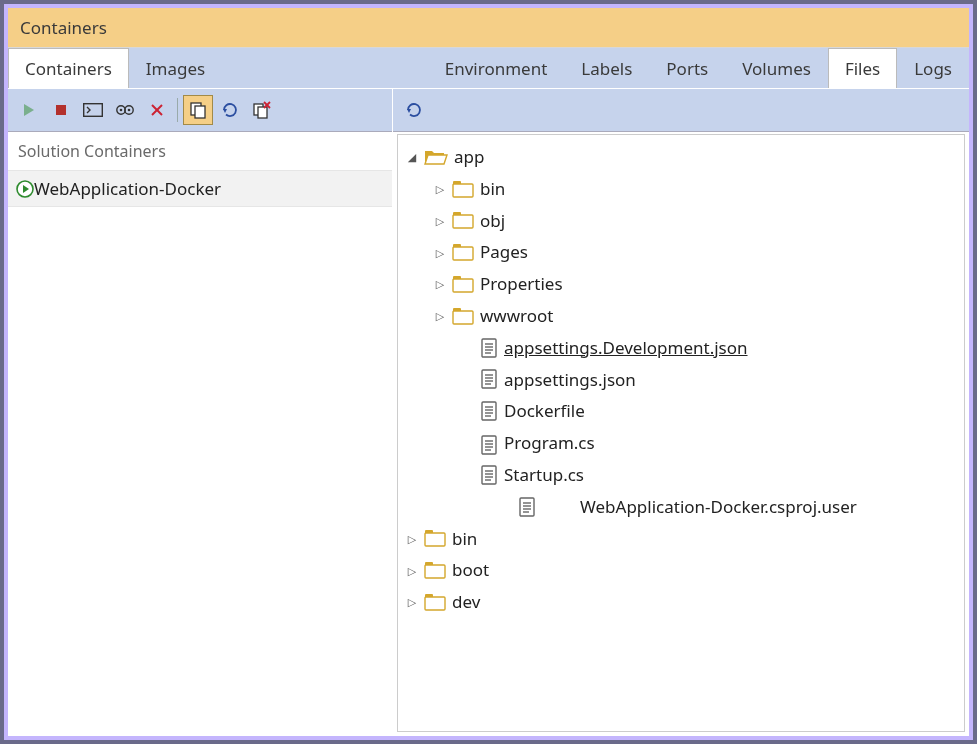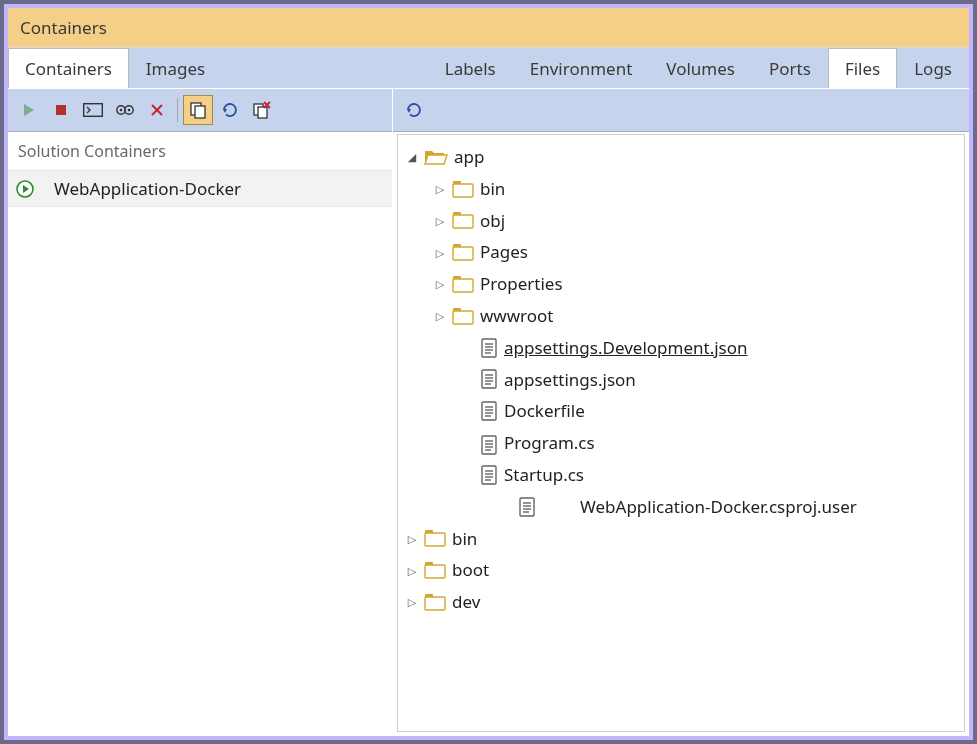--- a/index.html
+++ b/index.html
@@ -21,21 +21,21 @@
   .left-pane { width: 385px; display: flex; flex-direction: column; border-right: 1px solid #fff; }
   .right-pane { flex: 1; display: flex; flex-direction: column; min-width: 0; }
 
   .toolbar { background: #c6d3ec; border-top: 1px solid #fff; border-bottom: 1px solid #aab; padding: 4px 6px; display: flex; align-items: center; gap: 2px; height: 44px; }
   .tb-btn { width: 30px; height: 30px; display: flex; align-items: center; justify-content: center; cursor: pointer; border: 1px solid transparent; }
   .tb-btn.active { background: #f5cf87; border: 1px solid #a28a48; }
   .tb-sep { width: 1px; height: 24px; background: #9aa; margin: 0 3px; }
 
   .section-header { padding: 8px 10px; font-size: 16px; color: #6a6a6a; }
   .list { flex: 1; overflow: auto; }
-  .list-row { display: flex; align-items: center; padding: 6px 8px; font-size: 17px; color: #222; border-bottom: 1px solid #e6e6e6; border-top: 1px solid #e6e6e6; background: #f2f2f2; cursor: pointer; gap: 20px; }
+  .list-row { display: flex; align-items: center; padding: 6px 8px; font-size: 17px; color: #222; border-bottom: 1px solid #e6e6e6; border-top: 1px solid #e6e6e6; background: #f2f2f2; cursor: pointer; gap: 0; }
 
   .tree { flex: 1; overflow: auto; border: 1px solid #ccc; margin: 2px 4px 4px 4px; background: #fff; padding: 6px 0; }
   .tree-row { display: flex; align-items: center; padding: 4px 8px; font-size: 17px; color: #222; cursor: pointer; gap: 6px; line-height: 1.4; }
   .tree-row .lbl { white-space: nowrap; }
 
   .caret { width: 12px; display: inline-flex; justify-content: center; color: #555; font-size: 11px; }
   .caret.hidden { visibility: hidden; }
 
   svg { display: block; }
 
@@ -53,24 +53,24 @@
 
 <div class="window">
   <div class="titlebar">Containers</div>
 
   <div class="top-tabs-row">
     <div class="left-tabs" id="left-tabs">
         <div class="top-tab active"><span>Containers</span></div>
         <div class="top-tab"><span>Images</span></div>
       </div>
     <div class="right-tabs" id="right-tabs">
+        <div class="top-tab"><span>Environment</span></div>
         <div class="top-tab"><span>Labels</span></div>
-        <div class="top-tab"><span>Environment</span></div>
+        <div class="top-tab"><span>Ports</span></div>
         <div class="top-tab"><span>Volumes</span></div>
-        <div class="top-tab"><span>Ports</span></div>
         <div class="top-tab active"><span>Files</span></div>
         <div class="top-tab"><span>Logs</span></div>
       </div>
   </div>
 
   <div class="body-row">
     <div class="left-pane">
       <div class="toolbar" id="left-toolbar">
           <div class="tb-btn">
             <span>

